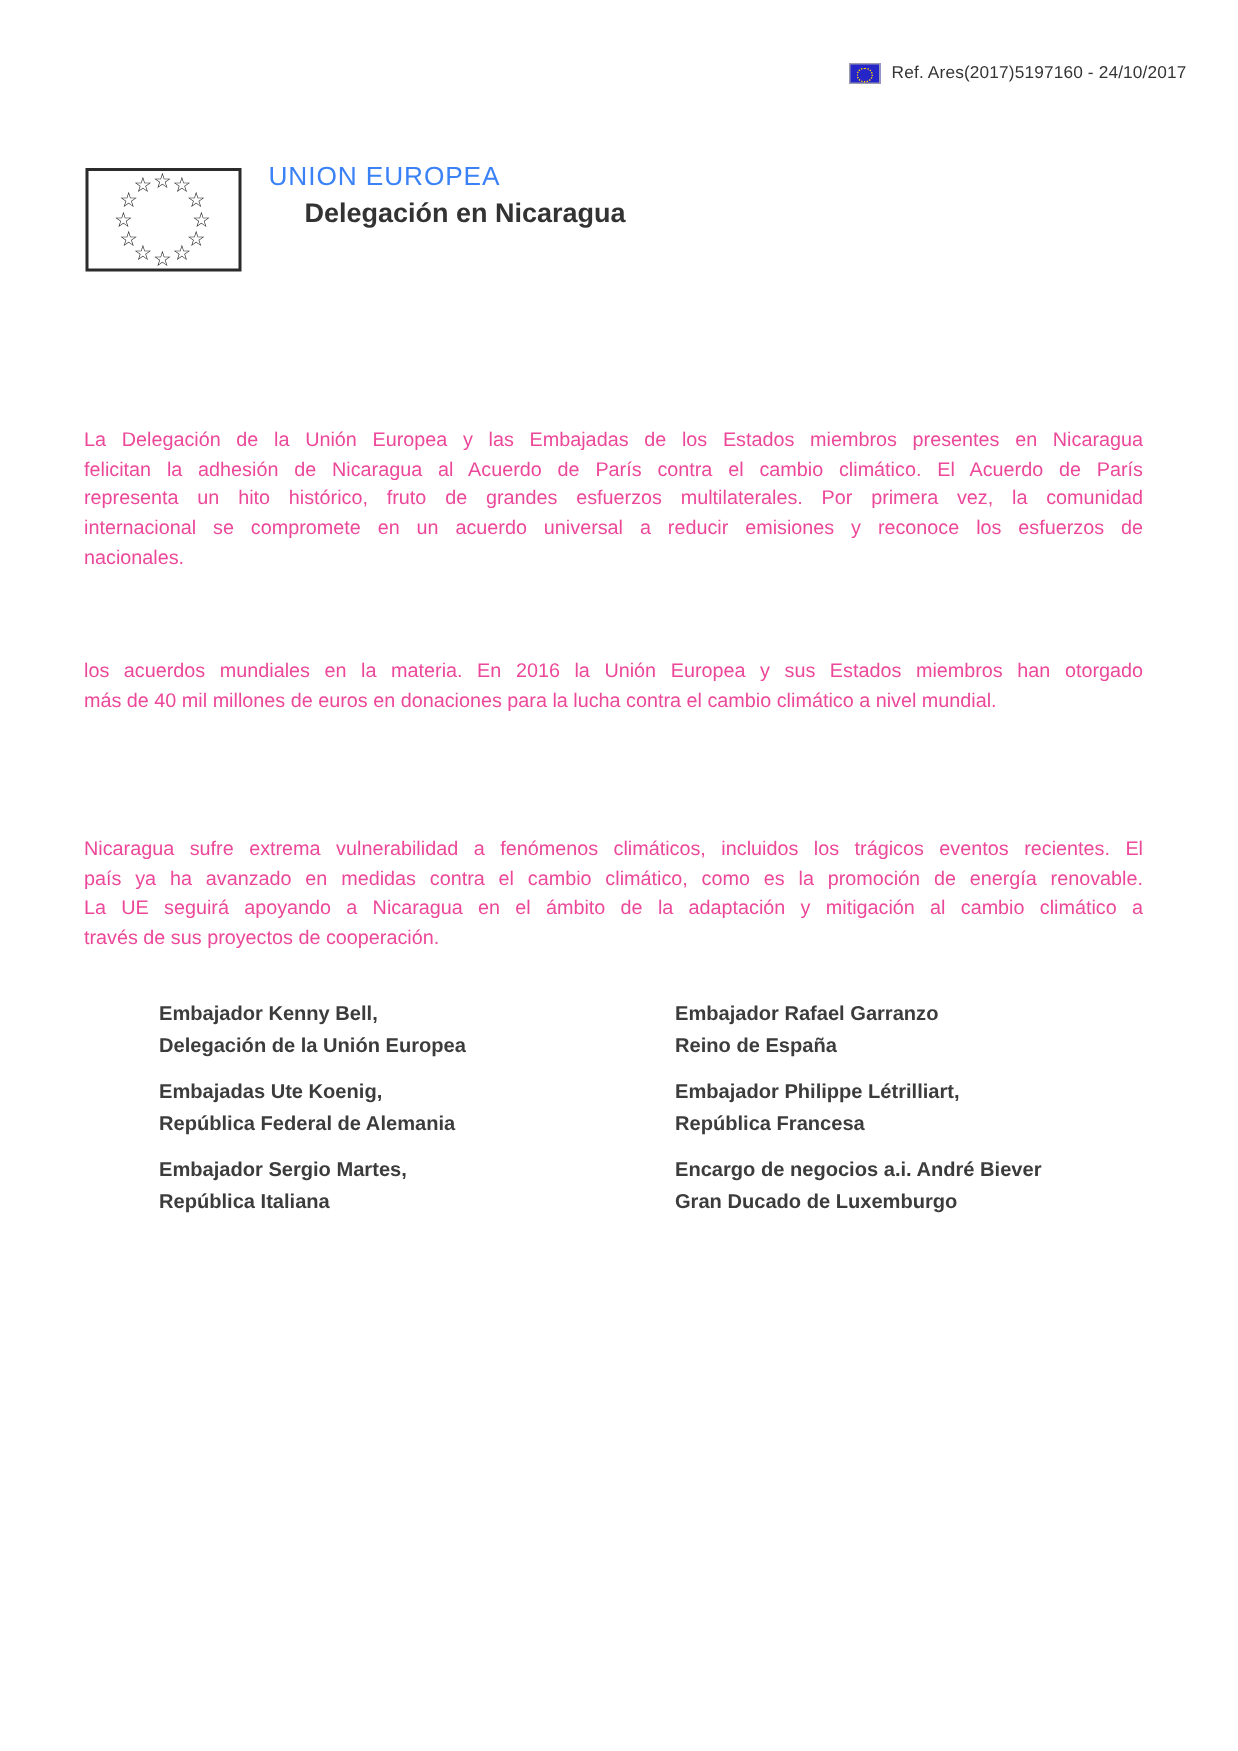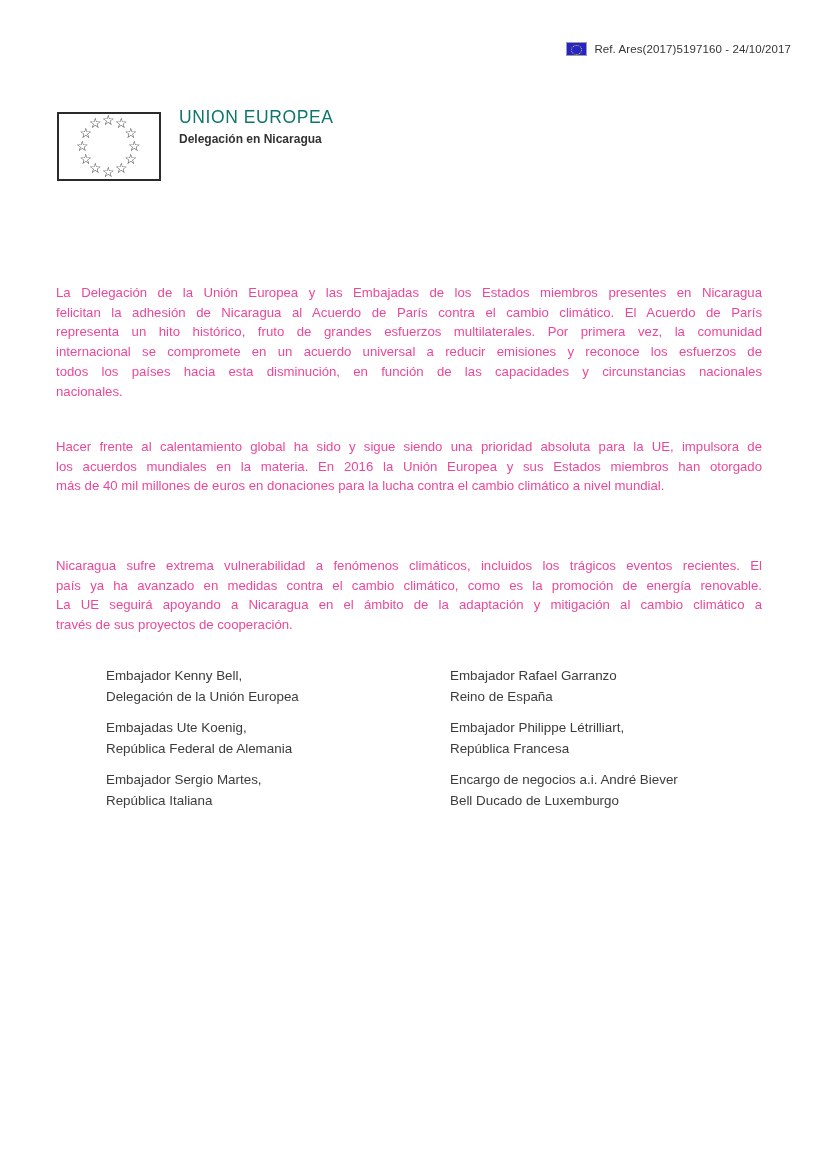--- a/index.html
+++ b/index.html
@@ -67,30 +67,31 @@
     position: absolute;
     font-size: 14px;
     line-height: 1;
     color: #1d1d1d;
   }
 
   
   .letterhead { position: absolute; left: 179px; top: 107px; }
   .org {
     font-size: 17.5px;
-    color: #0f766e;
+    color: #3b82f6;
     letter-spacing: 0.6px;
     white-space: nowrap;
   }
   .dept {
     margin-top: 4px;
-    font-size: 12px;
+    font-size: 18px;
     font-weight: bold;
     color: #333333;
     white-space: nowrap;
+    margin-left: 24px;
   }
 
   
   .para {
     position: absolute;
     left: 56px;
     width: 706px;
     font-size: 13.2px;
     color: #ec4899;
   }
@@ -111,21 +112,21 @@
     position: absolute;
     left: 106px;
     top: 665px;
     width: 640px;
     display: grid;
     grid-template-columns: 344px 1fr;
     column-gap: 0;
   }
   .sig-col { display: flex; flex-direction: column; gap: 10px; }
   .sig-entry { line-height: 21px; font-size: 13.4px; color: #3c3c3c; }
-  .sig-name, .sig-org { white-space: nowrap; }
+  .sig-name, .sig-org { white-space: nowrap; font-weight: bold; }
 
   
   .speck {
     position: absolute;
     left: 752px;
     top: 1052px;
     width: 3px;
     height: 5px;
     background: #777777;
     border-radius: 50% 50% 50% 0;
@@ -161,26 +162,24 @@
   <div class="letterhead">
     <div class="org">UNION EUROPEA</div>
     <div class="dept">Delegación en Nicaragua</div>
   </div>
 
   <div class="para p1">
     <div class="jl">La Delegación de la Unión Europea y las Embajadas de los Estados miembros presentes en Nicaragua</div>
     <div class="jl">felicitan la adhesión de Nicaragua al Acuerdo de París contra el cambio climático. El Acuerdo de París</div>
     <div class="jl">representa un hito histórico, fruto de grandes esfuerzos multilaterales. Por primera vez, la comunidad</div>
     <div class="jl">internacional se compromete en un acuerdo universal a reducir emisiones y reconoce los esfuerzos de</div>
-    <div class="jl">todos los países hacia esta disminución, en función de las capacidades y circunstancias nacionales</div>
     <div class="jl last">nacionales.</div>
   </div>
 
   <div class="para p2">
-    <div class="jl">Hacer frente al calentamiento global ha sido y sigue siendo una prioridad absoluta para la UE, impulsora de</div>
     <div class="jl">los acuerdos mundiales en la materia. En 2016 la Unión Europea y sus Estados miembros han otorgado</div>
     <div class="jl last">más de 40 mil millones de euros en donaciones para la lucha contra el cambio climático a nivel mundial.</div>
   </div>
 
   <div class="para p3">
     <div class="jl">Nicaragua sufre extrema vulnerabilidad a fenómenos climáticos, incluidos los trágicos eventos recientes.  El</div>
     <div class="jl">país ya ha avanzado en medidas contra el cambio climático, como es la promoción de energía renovable.</div>
     <div class="jl">La UE seguirá apoyando a Nicaragua en el ámbito de la adaptación y mitigación al cambio climático a</div>
     <div class="jl last">través de sus proyectos de cooperación.</div>
   </div>
@@ -204,20 +203,20 @@
       <div class="sig-entry">
         <div class="sig-name">Embajador Rafael Garranzo</div>
         <div class="sig-org">Reino de España</div>
       </div>
       <div class="sig-entry">
         <div class="sig-name">Embajador Philippe Létrilliart,</div>
         <div class="sig-org">República Francesa</div>
       </div>
       <div class="sig-entry">
         <div class="sig-name">Encargo de negocios a.i. André Biever</div>
-        <div class="sig-org">Bell Ducado de Luxemburgo</div>
+        <div class="sig-org">Gran Ducado de Luxemburgo</div>
       </div>
     </div>
   </div>
 
   <div class="speck"></div>
 
 </div>
 
 </body></html>

